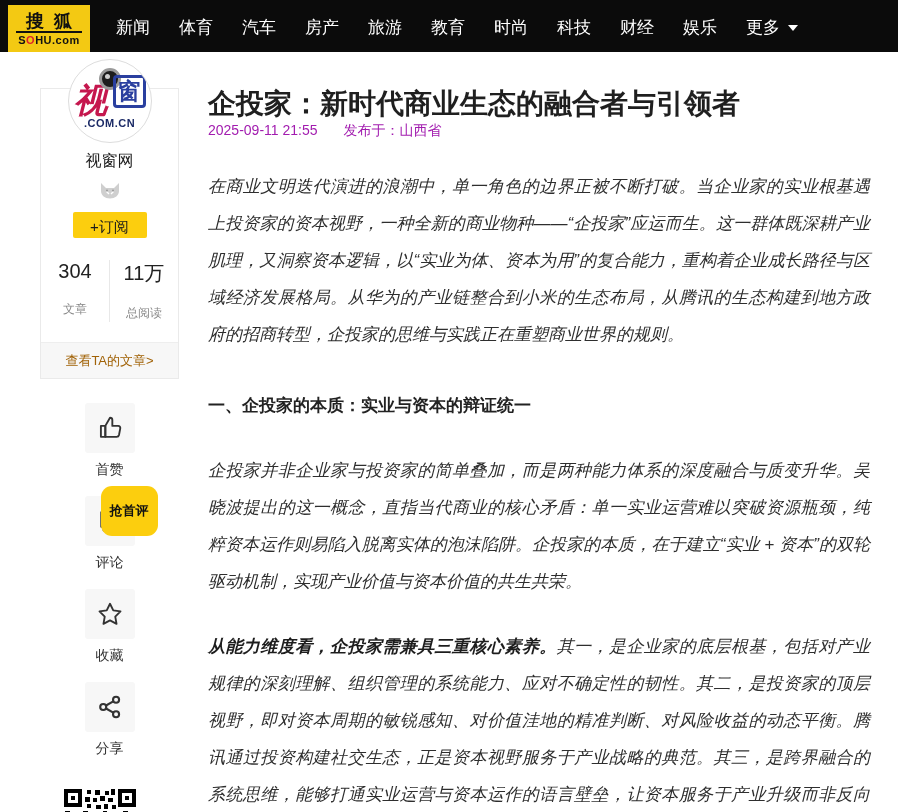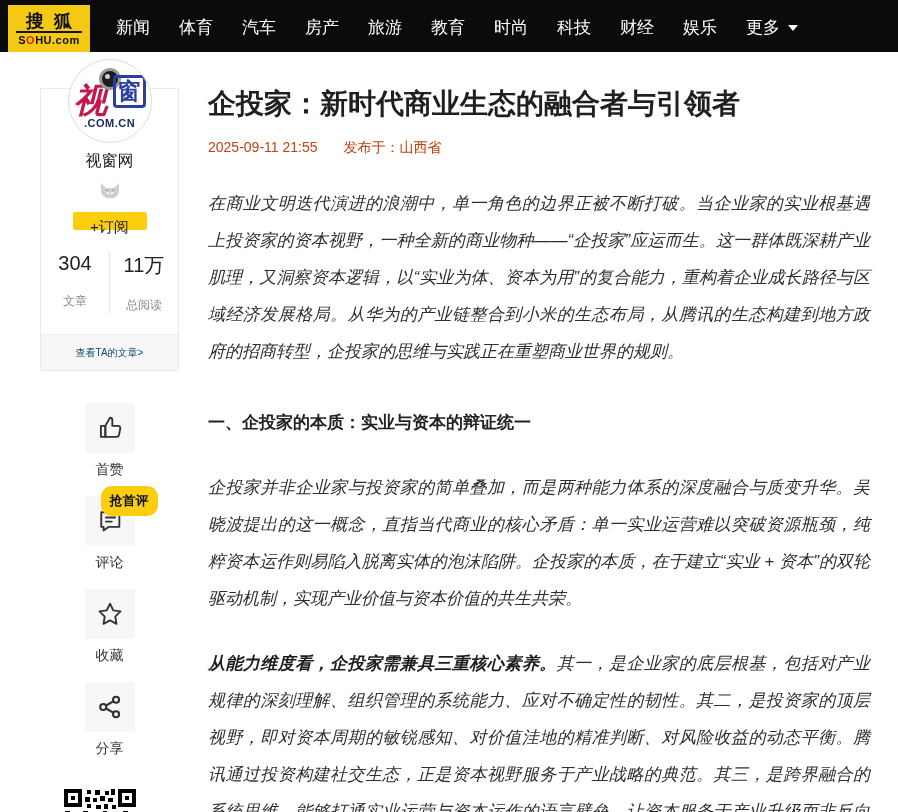--- a/index.html
+++ b/index.html
@@ -75,65 +75,65 @@
     width: 5px; height: 5px; border-radius: 50%; background: #cfcfcf;
   }
   .avatar-domain {
     position: absolute; left: 0; right: 0; bottom: 13px;
     font-size: 11px; font-weight: bold; color: #1b2a66; letter-spacing: .5px;
   }
   .author-name { font-size: 16px; color: #222; }
   .fox-mini { margin: 10px auto 0; width: 24px; height: 18px; display: block; }
   .subscribe-btn {
     display: block; margin: 12px auto 0;
-    width: 74px; height: 18px;
+    width: 74px; height: 26px;
     background: #fcce0e; color: #1a1a1a;
     font-size: 15px; line-height: 30px; text-align: center;
     border: none; border-radius: 2px; cursor: pointer;
     font-family: inherit;
   }
   .stats-row { display: flex; margin-top: 22px; }
   .stat { flex: 1; }
   .stat:first-child { border-right: 1px solid #e8e8e8; }
   .stat-value { font-size: 20px; color: #222; font-weight: 500; }
   .stat-label { font-size: 12px; color: #888; margin-top: 18px; }
   .card-footer {
     margin-top: 20px; height: 36px; line-height: 36px;
     background: #f7f7f7; border-top: 1px solid #eee;
-    font-size: 10px; color: #0c4a6e; cursor: pointer; display: block; width: 100%;
+    font-size: 13px; color: #a16207; cursor: pointer; display: block; width: 100%;
     text-align: center;
   }
 
   
   .actions {
     position: absolute; left: 40px; top: 403px; width: 139px;
     display: flex; flex-direction: column; align-items: center;
   }
   .action { position: relative; margin-bottom: 17px; text-align: center; cursor: pointer; }
   .action-iconbox {
     width: 50px; height: 50px; margin: 0 auto;
     background: #f7f7f7; border-radius: 3px;
     display: flex; align-items: center; justify-content: center;
   }
   .action-label { margin-top: 8px; font-size: 14px; color: #333; }
   .action-badge {
     position: absolute; top: -10px; left: 16px;
     background: #fcce0e; color: #111;
     font-size: 13px; font-weight: bold;
-    padding: 6px 9px; border-radius: 11px; white-space: nowrap; z-index: 2;
+    padding: 16px 9px; border-radius: 11px; white-space: nowrap; z-index: 2;
   }
   .icon-svg { width: 28px; height: 28px; }
 
   
   .qr-partial { position: absolute; left: 63px; top: 788px; width: 74px; height: 74px; }
 
   
   .main { position: absolute; left: 208px; top: 86px; width: 662px; }
   .article-title { font-size: 28px; font-weight: bold; color: #1f1f1f; line-height: 36px; }
-  .article-meta { margin-top: 17px; display: flex; gap: 26px; font-size: 14px; color: #c2410c; }
+  .article-meta { display: flex; gap: 26px; font-size: 14px; color: #a21caf; }
   .para { margin-top: 28px; font-size: 17px; color: #2e2e2e; line-height: 37px; text-align: justify; font-style: italic; }
   .para b { color: #1d1d1d; }
   .section-heading { margin-top: 34px; font-size: 17px; color: #222; line-height: 37px; }
 </style>
 </head>
 <body>
 
 <div class="navbar">
   <div class="logo-box">
     <div class="logo-cn">搜狐</div>

